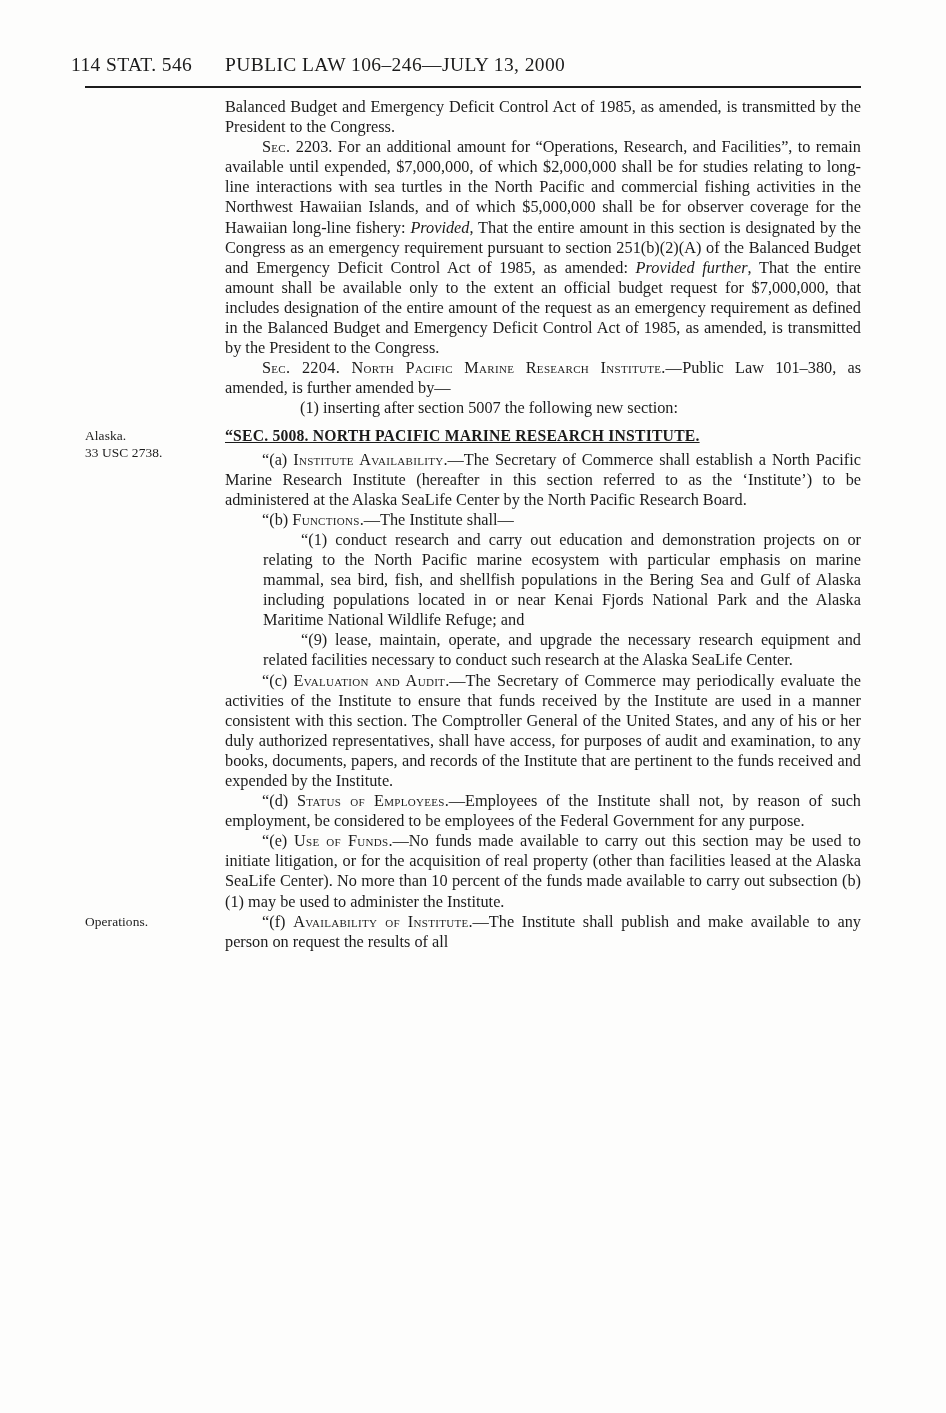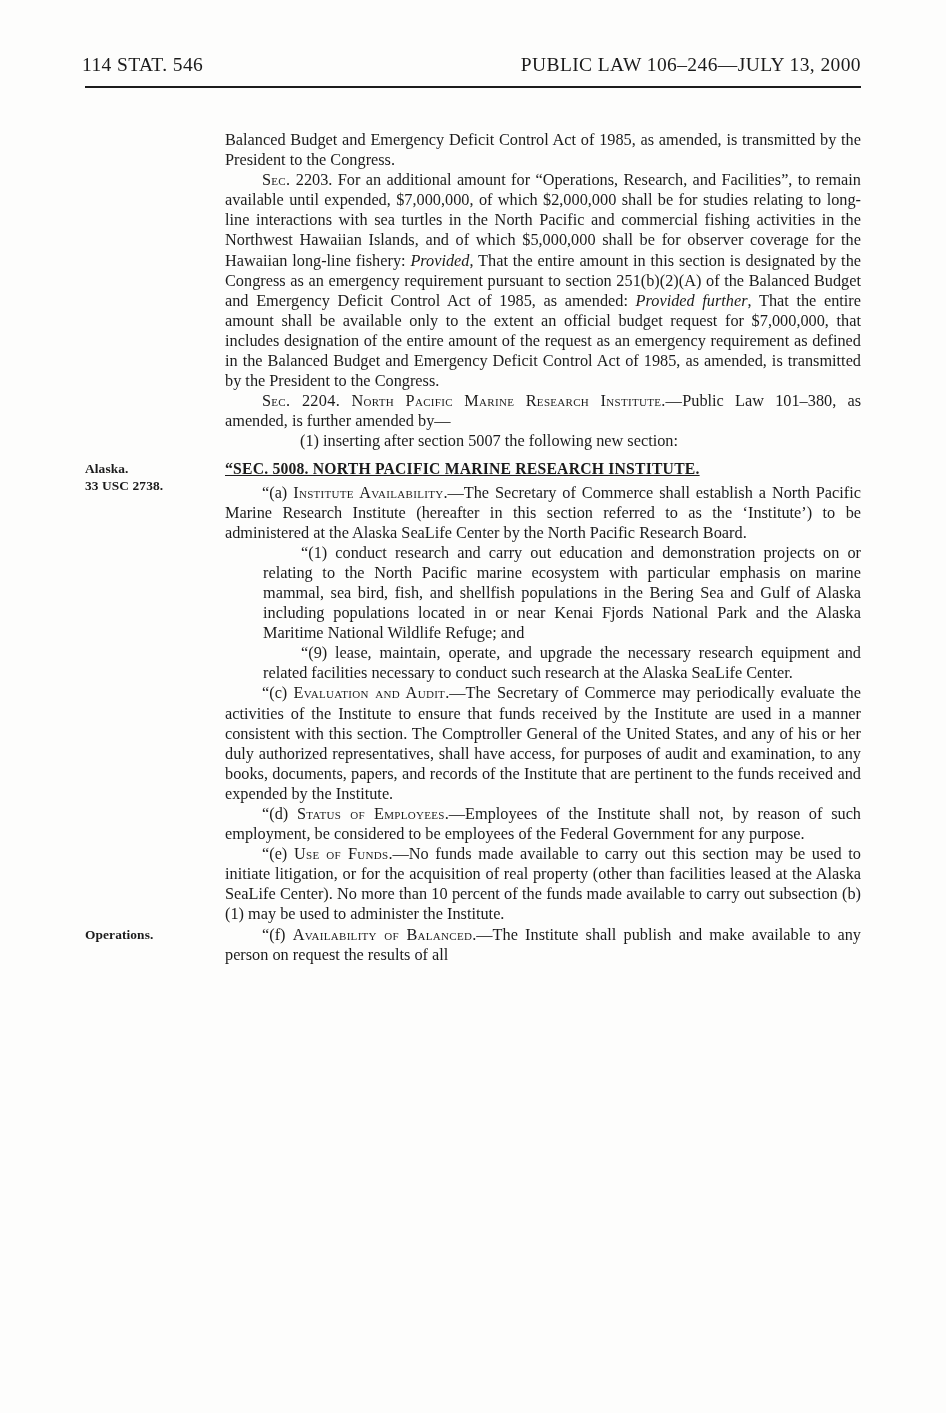--- a/index.html
+++ b/index.html
@@ -13,38 +13,37 @@
     color: #1b1b1b;
     overflow: hidden;
   }
   .page-header {
     position: absolute;
     top: 54px; left: 0; right: 0;
     height: 28px;
     font-size: 19.5px;
   }
   .stat-label {
-    position: absolute; left: 82px; top: 0;
+    position: absolute; left: 71px; top: 0;
     letter-spacing: 0.4px; white-space: nowrap; font-family: Liberation Serif, serif;
   }
   .law-title {
     position: absolute; left: 225px; width: 636px; top: 0;
-    text-align: right; letter-spacing: 0.4px; white-space: nowrap;
+    text-align: left; letter-spacing: 0.4px; white-space: nowrap;
   }
   .header-rule {
     position: absolute; top: 86px; left: 85px;
     width: 776px; height: 2px; background: #1c1c1c;
   }
   .body-text {
     position: absolute;
     top: 97px; left: 225px; width: 636px;
     font-size: 16.3px; line-height: 20.1px;
     text-align: justify;
     text-justify: inter-word;
-    margin-top: 33px;
   }
   p.para { margin: 0; position: relative; }
   p.flush   { text-indent: 0; }
   p.indent1 { text-indent: 37px; }
   p.indent2 { text-indent: 75px; }
   p.sub     { margin-left: 38px; text-indent: 38px; }
   p.heading {
     font-weight: 700;
     font-size: 15.7px;
     line-height: 19px;
@@ -53,21 +52,21 @@
     text-align: left;
     letter-spacing: 0.2px;
   }
   .sc { font-variant: small-caps; letter-spacing: 0.3px; }
   .it { font-style: italic; }
   .bd { font-weight: 700; text-decoration: underline; }
   .margin-note {
     position: absolute;
     left: -140px; top: 1px; width: 132px;
     font-size: 13.4px; line-height: 17px;
-    font-weight: 700; font-style: normal;
+    font-weight: 400; font-style: normal;
     text-align: left; text-indent: 0;
     letter-spacing: 0.1px;
     white-space: nowrap;
   }
 </style>
 </head>
 <body>
 
 <div class="page">
   <header class="page-header">
@@ -75,20 +74,21 @@
     <span class="law-title">PUBLIC LAW 106–246—JULY 13, 2000</span>
   </header>
   <div class="header-rule"></div>
   <main class="body-text" id="paragraphs">
       <p class="para flush"><span>Balanced Budget and Emergency Deficit Control Act of 1985, as amended, is transmitted by the President to the Congress.</span></p>
       <p class="para indent1"><span class="sc">Sec.</span><span> 2203. For an additional amount for “Operations, Research, and Facilities”, to remain available until expended, $7,000,000, of which $2,000,000 shall be for studies relating to long-line interactions with sea turtles in the North Pacific and commercial fishing activities in the Northwest Hawaiian Islands, and of which $5,000,000 shall be for observer coverage for the Hawaiian long-line fishery: </span><span class="it">Provided</span><span>, That the entire amount in this section is designated by the Congress as an emergency requirement pursuant to section 251(b)(2)(A) of the Balanced Budget and Emergency Deficit Control Act of 1985, as amended: </span><span class="it">Provided further</span><span>, That the entire amount shall be available only to the extent an official budget request for $7,000,000, that includes designation of the entire amount of the request as an emergency requirement as defined in the Balanced Budget and Emergency Deficit Control Act of 1985, as amended, is transmitted by the President to the Congress.</span></p>
       <p class="para indent1"><span class="sc">Sec. 2204. North Pacific Marine Research Institute.—</span><span>Public Law 101–380, as amended, is further amended by—</span></p>
       <p class="para indent2"><span>(1) inserting after section 5007 the following new section:</span></p>
       <p class="para heading"><span class="margin-note">Alaska.<br>33 USC 2738.</span><span class="bd">“SEC. 5008. NORTH PACIFIC MARINE RESEARCH INSTITUTE.</span></p>
       <p class="para indent1"><span>“(a) </span><span class="sc">Institute Availability</span><span>.—The Secretary of Commerce shall establish a North Pacific Marine Research Institute (hereafter in this section referred to as the ‘Institute’) to be administered at the Alaska SeaLife Center by the North Pacific Research Board.</span></p>
+      <p class="para indent1"><span>“(b) </span><span class="sc">Functions</span><span>.—The Institute shall—</span></p>
       <p class="para sub"><span>“(1) conduct research and carry out education and demonstration projects on or relating to the North Pacific marine ecosystem with particular emphasis on marine mammal, sea bird, fish, and shellfish populations in the Bering Sea and Gulf of Alaska including populations located in or near Kenai Fjords National Park and the Alaska Maritime National Wildlife Refuge; and</span></p>
       <p class="para sub"><span>“(9) lease, maintain, operate, and upgrade the necessary research equipment and related facilities necessary to conduct such research at the Alaska SeaLife Center.</span></p>
       <p class="para indent1"><span>“(c) </span><span class="sc">Evaluation and Audit</span><span>.—The Secretary of Commerce may periodically evaluate the activities of the Institute to ensure that funds received by the Institute are used in a manner consistent with this section. The Comptroller General of the United States, and any of his or her duly authorized representatives, shall have access, for purposes of audit and examination, to any books, documents, papers, and records of the Institute that are pertinent to the funds received and expended by the Institute.</span></p>
       <p class="para indent1"><span>“(d) </span><span class="sc">Status of Employees</span><span>.—Employees of the Institute shall not, by reason of such employment, be considered to be employees of the Federal Government for any purpose.</span></p>
       <p class="para indent1"><span>“(e) </span><span class="sc">Use of Funds</span><span>.—No funds made available to carry out this section may be used to initiate litigation, or for the acquisition of real property (other than facilities leased at the Alaska SeaLife Center). No more than 10 percent of the funds made available to carry out subsection (b)(1) may be used to administer the Institute.</span></p>
-      <p class="para indent1"><span class="margin-note">Operations.</span><span>“(f) </span><span class="sc">Availability of Balanced</span><span>.—The Institute shall publish and make available to any person on request the results of all</span></p>
+      <p class="para indent1"><span class="margin-note">Operations.</span><span>“(f) </span><span class="sc">Availability of Institute</span><span>.—The Institute shall publish and make available to any person on request the results of all</span></p>
     </main>
 </div>
 
 </body></html>

